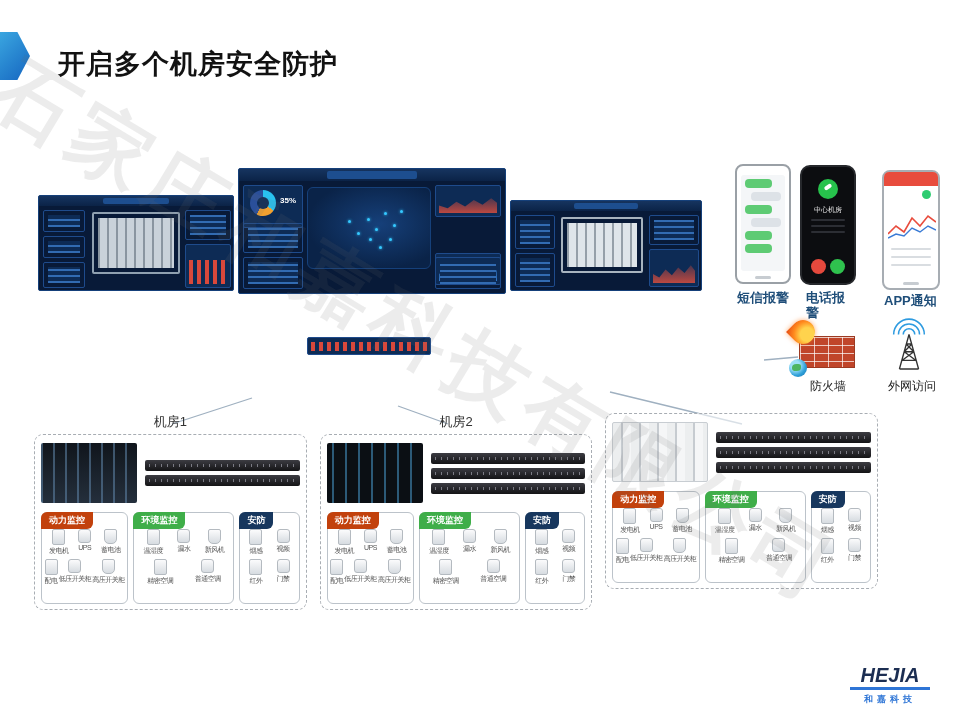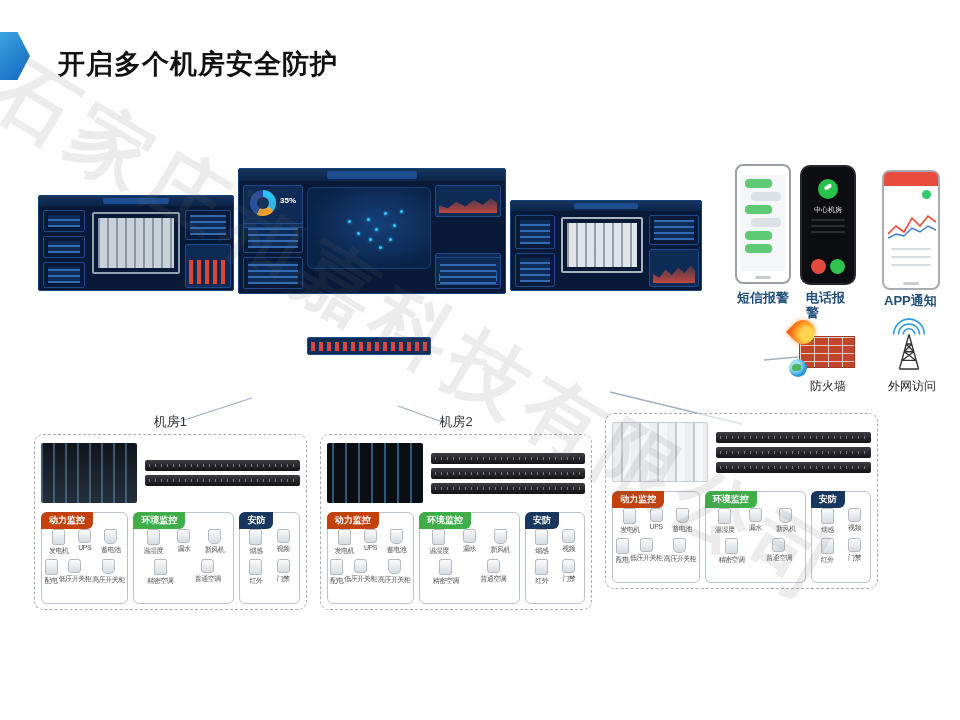--- a/index.html
+++ b/index.html
@@ -586,15 +586,20 @@
                   <div class="dev-icon"></div>
                   <div class="dev-label">门禁</div>
                 </div>
               </div>
           </div>
         </div>
       </div>
     </div>
   </div>
 
+  <div class="logo">
+    <div class="logo-name">HEJIA</div>
+    <div class="logo-bar"></div>
+    <div class="logo-sub">和嘉科技</div>
+  </div>
 
   <div class="watermark">石家庄和嘉科技有限公司</div>
 </div>
 
 </body></html>

